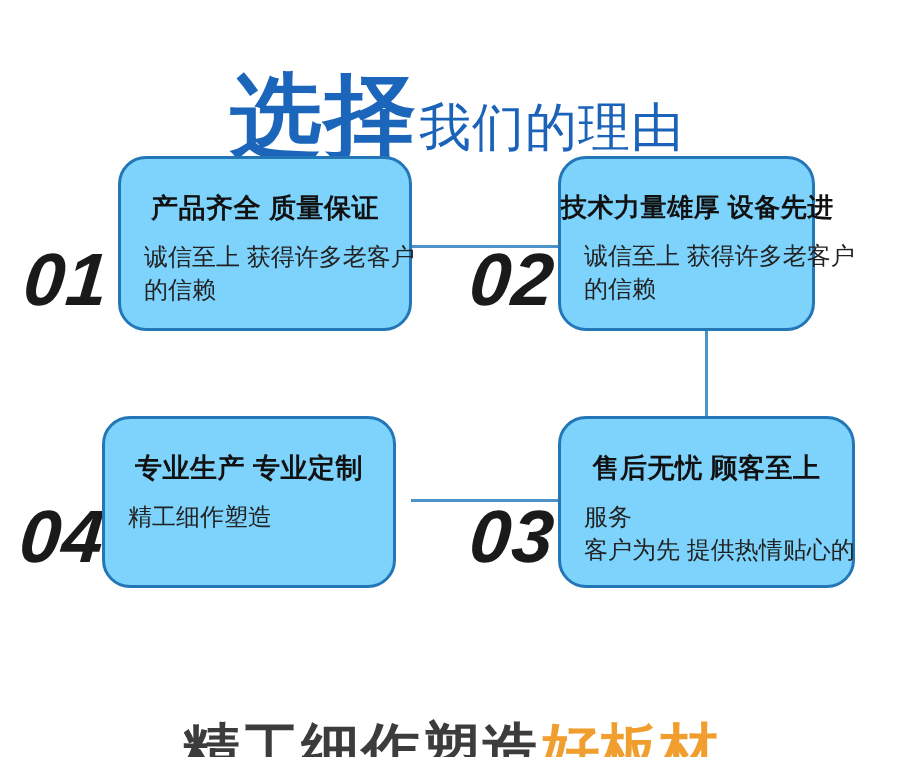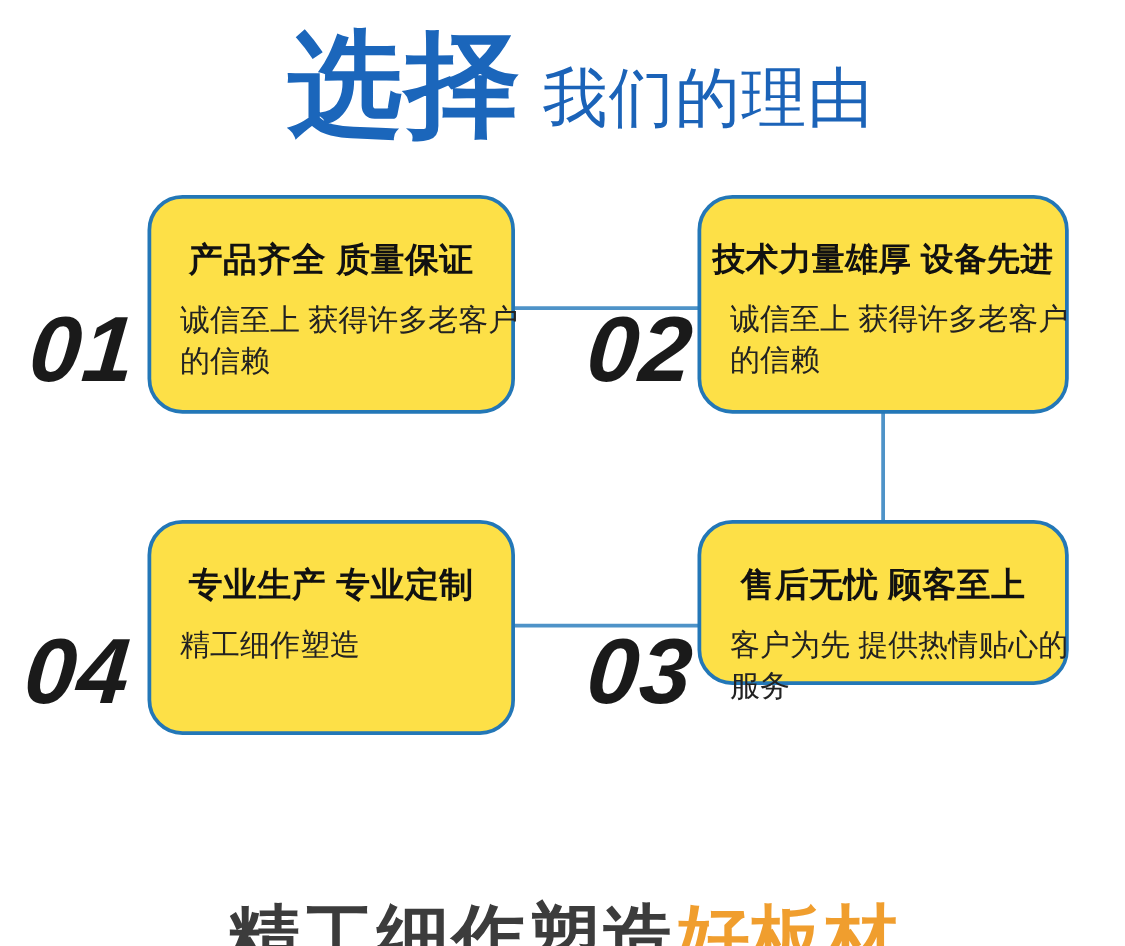--- a/index.html
+++ b/index.html
@@ -24,43 +24,44 @@
     display: flex;
     align-items: flex-end;
     white-space: nowrap;
   }
   .title-main {
     font-size: 92px;
     line-height: 1.0;
     font-weight: 900;
     color: #1b66bb;
     letter-spacing: 2px;
+    margin-top: 48px;
   }
   .title-sub {
     font-size: 52px;
     line-height: 1.0;
     font-weight: 500;
     color: #1b63b8;
-    margin-left: 16px;
+    margin-left: 1px;
     margin-bottom: 9px;
     letter-spacing: 1px;
   }
 
   
   .card {
     position: absolute;
     box-sizing: border-box;
-    background: #fde047;
+    background: #7dd3fc;
     border: 3px solid #2377b7;
     border-radius: 28px;
   }
   .card-1 { left: 118px; top: 156px; width: 294px; height: 175px; }
-  .card-2 { left: 558px; top: 156px; width: 297px; height: 175px; }
-  .card-4 { left: 118px; top: 416px; width: 294px; height: 172px; }
-  .card-3 { left: 558px; top: 416px; width: 297px; height: 132px; }
+  .card-2 { left: 558px; top: 156px; width: 257px; height: 175px; }
+  .card-4 { left: 102px; top: 416px; width: 294px; height: 172px; }
+  .card-3 { left: 558px; top: 416px; width: 297px; height: 172px; }
 
   .card-title {
     margin-top: 31px;
     text-align: center;
     font-size: 27px;
     font-weight: 700;
     color: #111111;
     white-space: nowrap;
     letter-spacing: 0.5px;
   }
@@ -156,22 +157,22 @@
   <div class="card card-4">
     <div class="card-title">专业生产 专业定制</div>
     <div class="card-desc">
       <div>精工细作塑造</div>
     </div>
   </div>
 
   <div class="card card-3">
     <div class="card-title">售后无忧 顾客至上</div>
     <div class="card-desc">
+      <div>服务</div>
       <div>客户为先 提供热情贴心的</div>
-      <div>服务</div>
     </div>
   </div>
 
   <div class="footer">
     <span class="footer-main">精工细作塑造</span><span class="footer-highlight">好板材</span>
   </div>
 
 </div>
 
 </body></html>

